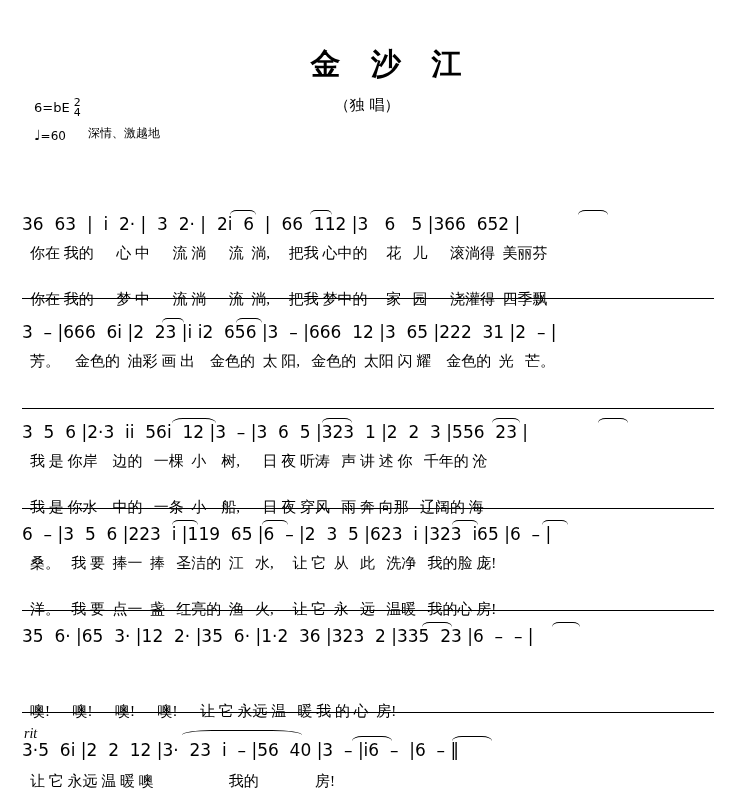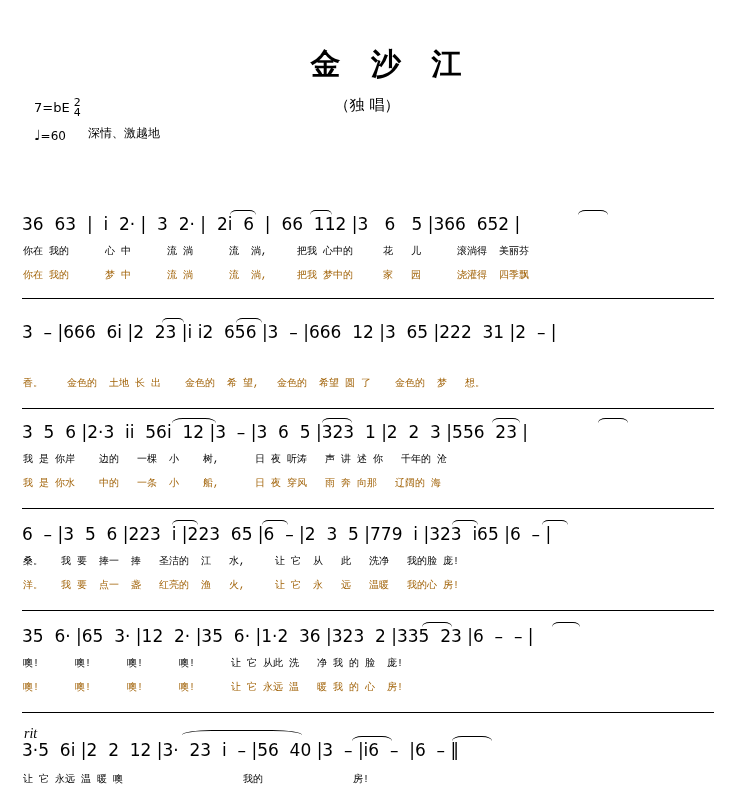--- a/index.html
+++ b/index.html
@@ -53,26 +53,26 @@
   
   .system { position:absolute; left:22px; width:692px; }
   .rule { position:absolute; left:0; width:692px; height:1px; background:#000; }
   .notes {
     position:absolute; left:0; width:692px;
     font-family:"DejaVu Sans", sans-serif;
     font-size:17px; letter-spacing:0px;
     white-space:pre;
   }
   .lyric {
-    position:absolute; left:1px; width:692px;
-    font-family:Liberation Mono, monospace;
-    font-size:10px;
+    position:absolute; left:8px; width:692px;
+    font-family:Liberation Serif, serif;
+    font-size:15px;
     white-space:pre;
   }
-  .lyric2 { color:#a16207; }
+  .lyric2 { color:#000000;margin-top:22px; }
 
   
   .slur {
     position:absolute;
     border-top:1.2px solid #000;
     border-left:0; border-right:0; border-bottom:0;
     border-radius:50%/100%;
     height:9px;
   }
   .rit {
@@ -83,21 +83,21 @@
 </head>
 <body>
 
 <div class="sheet">
 
   <div class="title">金 沙 江</div>
   <div class="subtitle">（独 唱）</div>
 
 
   <div class="keyblock">
-    <span>7=bE</span>
+    <span>6=bE</span>
     <span class="frac">
       <span style="display:block">2</span>
       <span style="display:block">4</span>
     </span>
   </div>
   <div class="tempo">
     <span style="font-size:14px">♩</span><span>=60</span>
   </div>
   <div class="expr">深情、激越地</div>
 
@@ -109,51 +109,50 @@
     <div class="slur" style="left:556px; top:0px; width:30px;"></div>
     <div class="lyric" style="top:34px;">你在 我的      心 中      流 淌      流  淌,     把我 心中的     花   儿      滚淌得  美丽芬</div>
     <div class="lyric lyric2" style="top:58px;">你在 我的      梦 中      流 淌      流  淌,     把我 梦中的     家   园      浇灌得  四季飘</div>
     <div class="rule" style="top:88px;"></div>
   </div>
 
   <div class="system" style="top:318px; height:96px;">
     <div class="notes" style="top:4px;">3  – |666  6i |2  23 |i i2  656 |3  – |666  12 |3  65 |222  31 |2  – |</div>
     <div class="slur" style="left:140px; top:0px; width:22px;"></div>
     <div class="slur" style="left:214px; top:0px; width:26px;"></div>
-    <div class="lyric lyric2" style="top:58px;">香。    金色的  土地 长 出    金色的  希 望,   金色的  希望 圆 了    金色的  梦   想。</div>
+    <div class="lyric" style="top:34px;">芳。    金色的  油彩 画 出    金色的  太 阳,   金色的  太阳 闪 耀    金色的  光   芒。</div>
     <div class="rule" style="top:90px;"></div>
   </div>
 
   <div class="system" style="top:418px; height:96px;">
     <div class="notes" style="top:4px;">3  5  6 |2·3  ii  56i  12 |3  – |3  6  5 |323  1 |2  2  3 |556  23 |</div>
     <div class="slur" style="left:150px; top:0px; width:44px;"></div>
     <div class="slur" style="left:300px; top:0px; width:30px;"></div>
     <div class="slur" style="left:470px; top:0px; width:28px;"></div>
     <div class="slur" style="left:576px; top:0px; width:30px;"></div>
     <div class="lyric" style="top:34px;">我 是 你岸    边的   一棵  小    树,      日 夜 听涛   声 讲 述 你   千年的 沧</div>
     <div class="lyric lyric2" style="top:58px;">我 是 你水    中的   一条  小    船,      日 夜 穿风   雨 奔 向那   辽阔的 海</div>
     <div class="rule" style="top:90px;"></div>
   </div>
 
   <div class="system" style="top:520px; height:96px;">
-    <div class="notes" style="top:4px;">6  – |3  5  6 |223  i |223  65 |6  – |2  3  5 |779  i |323  i65 |6  – |</div>
+    <div class="notes" style="top:4px;">6  – |3  5  6 |223  i |119  65 |6  – |2  3  5 |623  i |323  i65 |6  – |</div>
     <div class="slur" style="left:150px; top:0px; width:26px;"></div>
     <div class="slur" style="left:240px; top:0px; width:26px;"></div>
     <div class="slur" style="left:430px; top:0px; width:26px;"></div>
     <div class="slur" style="left:520px; top:0px; width:26px;"></div>
     <div class="lyric" style="top:34px;">桑。   我 要  捧一  捧   圣洁的  江   水,     让 它  从   此   洗净   我的脸 庞!</div>
     <div class="lyric lyric2" style="top:58px;">洋。   我 要  点一  盏   红亮的  渔   火,     让 它  永   远   温暖   我的心 房!</div>
     <div class="rule" style="top:90px;"></div>
   </div>
 
   <div class="system" style="top:622px; height:96px;">
     <div class="notes" style="top:4px;">35  6· |65  3· |12  2· |35  6· |1·2  36 |323  2 |335  23 |6  –  – |</div>
     <div class="slur" style="left:400px; top:0px; width:30px;"></div>
     <div class="slur" style="left:530px; top:0px; width:28px;"></div>
-    <div class="lyric" style="top:34px;">噢!      噢!      噢!      噢!      让 它 从此 洗   净 我 的 脸  庞!</div>
     <div class="lyric lyric2" style="top:58px;">噢!      噢!      噢!      噢!      让 它 永远 温   暖 我 的 心  房!</div>
     <div class="rule" style="top:90px;"></div>
   </div>
 
   <div class="system" style="top:726px; height:86px;">
     <div class="rit" style="left:2px; top:0px;">rit</div>
     <div class="notes" style="top:14px;">3·5  6i |2  2  12 |3·  23  i  – |56  40 |3  – |i6  –  |6  – ‖</div>
     <div class="slur" style="left:160px; top:4px; width:120px;"></div>
     <div class="slur" style="left:330px; top:10px; width:40px;"></div>
     <div class="slur" style="left:430px; top:10px; width:40px;"></div>

